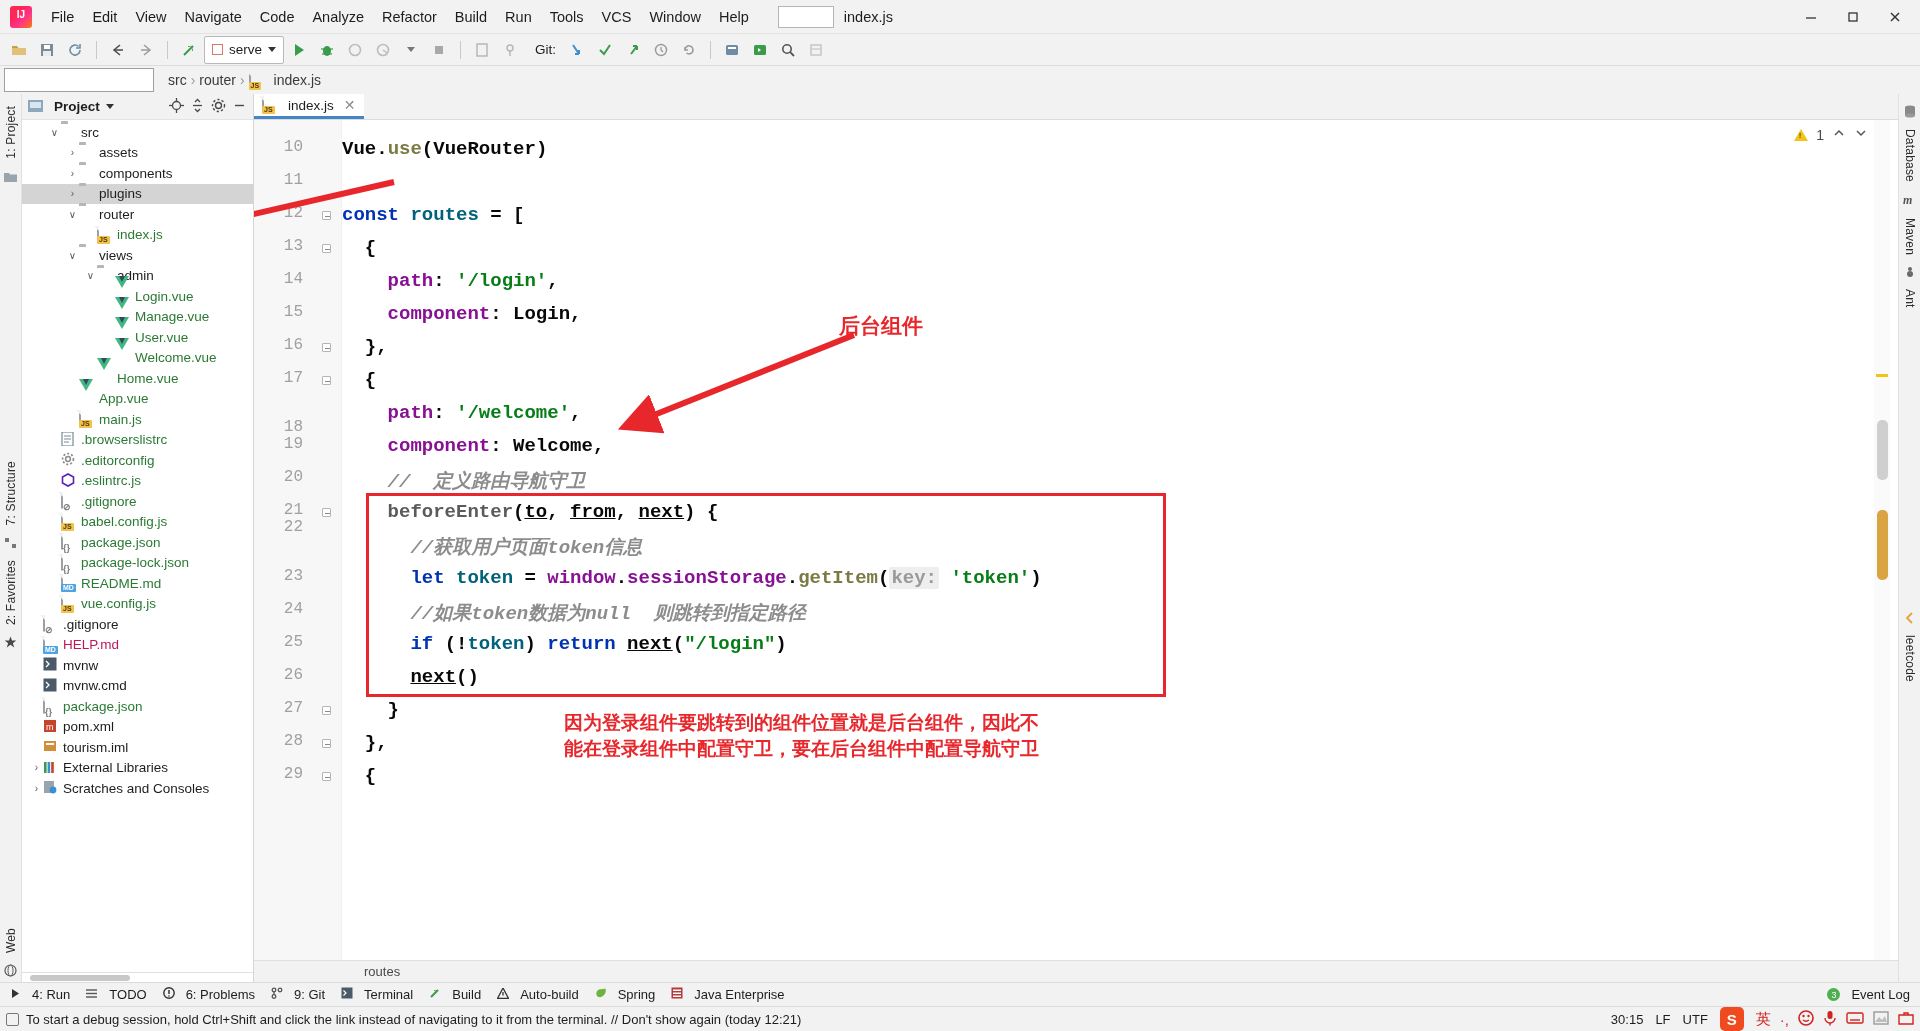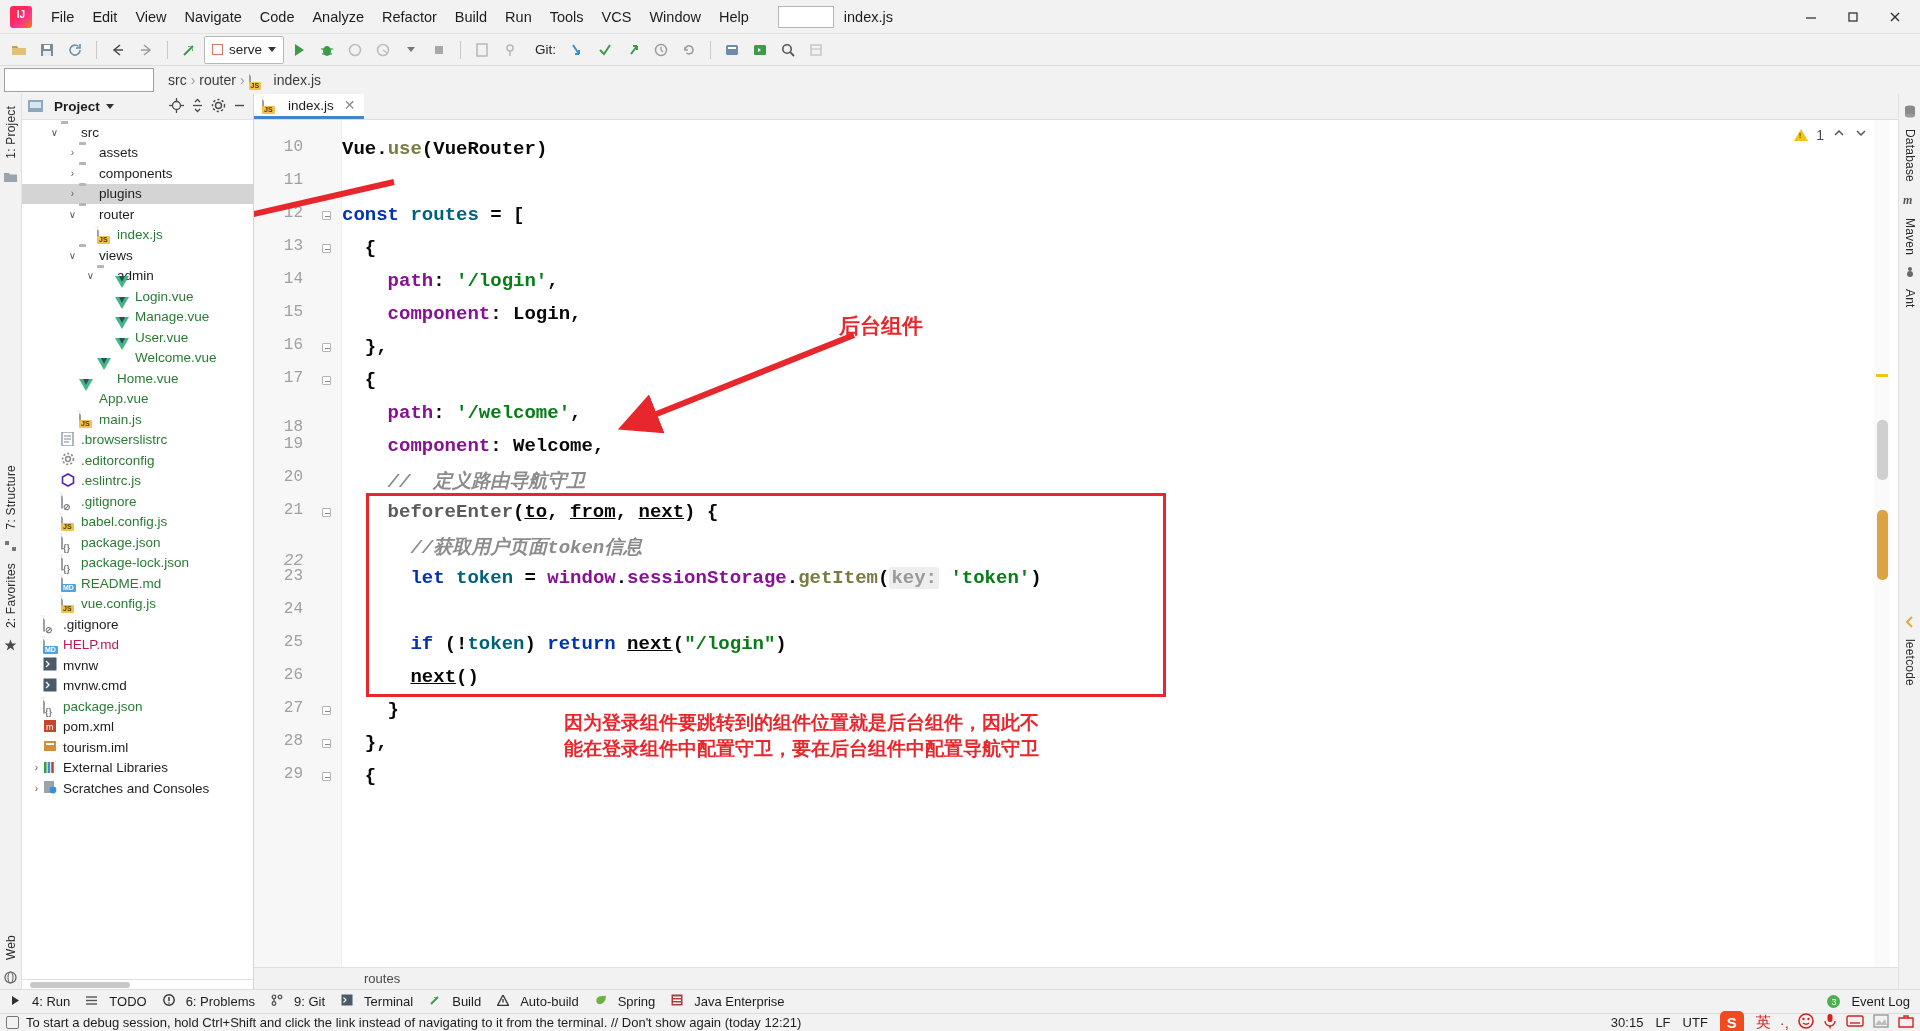--- a/index.html
+++ b/index.html
@@ -168,21 +168,21 @@
   
   .editorfooter { height: 22px; background: #f2f2f2; border-top: 1px solid #e0e0e0; display:flex; align-items:center; flex:none; padding-left: 110px; font-size: 13px; color: #4a4a4a; }
 
   
   .toolwins {
     height: 24px; background: #f2f2f2; display: flex; align-items: center; gap: 16px;
     padding: 0 10px; border-top: 1px solid #dcdcdc; flex: none; font-size: 13px;
   }
   .twi { display: flex; align-items: center; gap: 11px; color: #1d1d1d; white-space: nowrap; }
   .statusbar {
-    height: 18px; background: #f2f2f2; display: flex; align-items: center;
+    height: 25px; background: #f2f2f2; display: flex; align-items: center;
     padding: 0 6px; border-top: 1px solid #dcdcdc; flex: none; font-size: 13px; color: #1d1d1d;
   }
   .sb-left { display: flex; align-items: center; gap: 7px; }
   .sb-right { margin-left: auto; display: flex; align-items: center; gap: 12px; }
   .sq-ic { width: 13px; height: 13px; border: 1px solid #777; border-radius: 2px; }
   .ime { display:flex; align-items:center; gap:9px; color:#d2231f; font-size:15px; }
   .sogou { width:24px;height:24px;border-radius:5px;background:#f04a20;color:#fff;font-weight:bold;
            display:flex;align-items:center;justify-content:center;font-size:15px; }
   .evt-badge { width:13px;height:13px;border-radius:50%;background:#4caf50;color:#fff;font-size:9px;
                display:flex;align-items:center;justify-content:center; }
@@ -735,21 +735,21 @@
             <div class="fold" style="top: 254px;">
               <span></span>
             </div>
             <div class="gnum" style="top: 298px;">18</div>
             <div class="gnum" style="top: 315px;">19</div>
             <div class="gnum" style="top: 348px;">20</div>
             <div class="gnum" style="top: 381px;">21</div>
             <div class="fold" style="top: 386px;">
               <span></span>
             </div>
-            <div class="gnum" style="top: 432px; font-style: italic;">22</div>
+            <div class="gnum" style="top: 398px;">22</div>
             <div class="gnum" style="top: 447px;">23</div>
             <div class="gnum" style="top: 480px;">24</div>
             <div class="gnum" style="top: 513px;">25</div>
             <div class="gnum" style="top: 546px;">26</div>
             <div class="gnum" style="top: 579px;">27</div>
             <div class="fold" style="top: 584px;">
               <span></span>
             </div>
             <div class="gnum" style="top: 612px;">28</div>
             <div class="fold" style="top: 617px;">
@@ -768,21 +768,21 @@
             <div class="cline" style="top: 150px;"><span class="k-plain">    </span><span class="k-prop">path</span><span class="k-plain">: </span><span class="k-str">'/login'</span><span class="k-plain">,</span></div>
             <div class="cline" style="top: 183px;"><span class="k-plain">    </span><span class="k-prop">component</span><span class="k-plain">: </span><span class="k-plain">Login</span><span class="k-plain">,</span></div>
             <div class="cline" style="top: 216px;"><span class="k-plain">  },</span></div>
             <div class="cline" style="top: 249px;"><span class="k-plain">  {</span></div>
             <div class="cline" style="top: 282px;"><span class="k-plain">    </span><span class="k-prop">path</span><span class="k-plain">: </span><span class="k-str">'/welcome'</span><span class="k-plain">,</span></div>
             <div class="cline" style="top: 315px;"><span class="k-plain">    </span><span class="k-prop">component</span><span class="k-plain">: </span><span class="k-plain">Welcome</span><span class="k-plain">,</span></div>
             <div class="cline" style="top: 348px;"><span class="k-plain">    </span><span class="k-cmt">//  定义路由导航守卫</span></div>
             <div class="cline" style="top: 381px;"><span class="k-plain">    </span><span class="k-param">beforeEnter</span><span class="k-plain">(</span><span class="k-plain und">to</span><span class="k-plain">, </span><span class="k-plain und">from</span><span class="k-plain">, </span><span class="k-plain und">next</span><span class="k-plain">) {</span></div>
             <div class="cline" style="top: 414px;"><span class="k-plain">      </span><span class="k-cmt">//获取用户页面token信息</span></div>
             <div class="cline" style="top: 447px;"><span class="k-plain">      </span><span class="k-key">let</span><span class="k-plain"> </span><span class="k-teal">token</span><span class="k-plain"> = </span><span class="k-prop">window</span><span class="k-plain">.</span><span class="k-prop">sessionStorage</span><span class="k-plain">.</span><span class="k-fn">getItem</span><span class="k-plain">(</span><span class="k-hint">key:</span><span class="k-plain"> </span><span class="k-str">'token'</span><span class="k-plain">)</span></div>
-            <div class="cline" style="top: 480px;"><span class="k-plain">      </span></div>
+            <div class="cline" style="top: 480px;"><span class="k-plain">      </span><span class="k-cmt">//如果token数据为null  则跳转到指定路径</span></div>
             <div class="cline" style="top: 513px;"><span class="k-plain">      </span><span class="k-key">if</span><span class="k-plain"> (!</span><span class="k-teal">token</span><span class="k-plain">) </span><span class="k-key">return</span><span class="k-plain"> </span><span class="k-plain und">next</span><span class="k-plain">(</span><span class="k-str">"/login"</span><span class="k-plain">)</span></div>
             <div class="cline" style="top: 546px;"><span class="k-plain">      </span><span class="k-plain und">next</span><span class="k-plain">()</span></div>
             <div class="cline" style="top: 579px;"><span class="k-plain">    }</span></div>
             <div class="cline" style="top: 612px;"><span class="k-plain">  },</span></div>
             <div class="cline" style="top: 645px;"><span class="k-plain">  {</span></div>
           </div>
 
         <div class="inspect">
           <span class="warn-tri"></span>
           <span>1</span>

